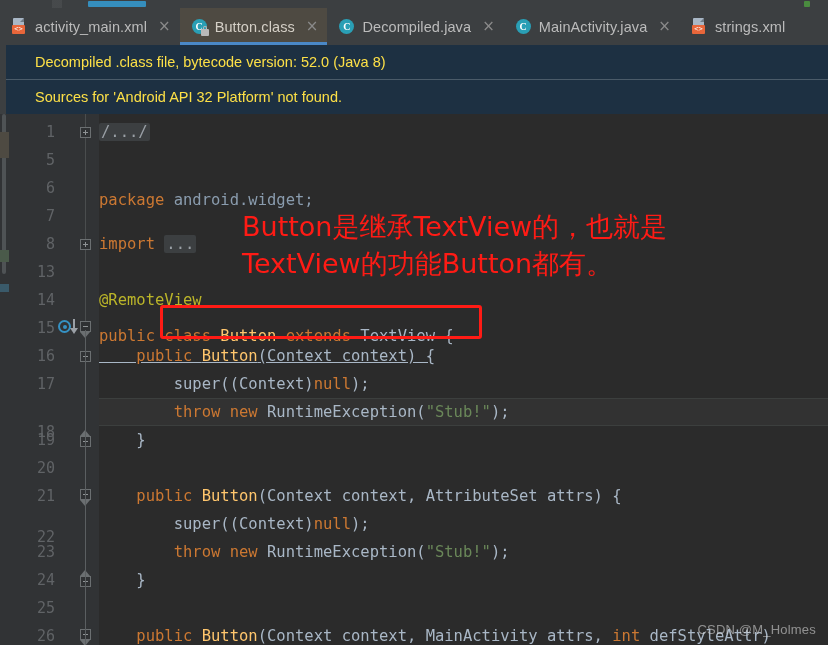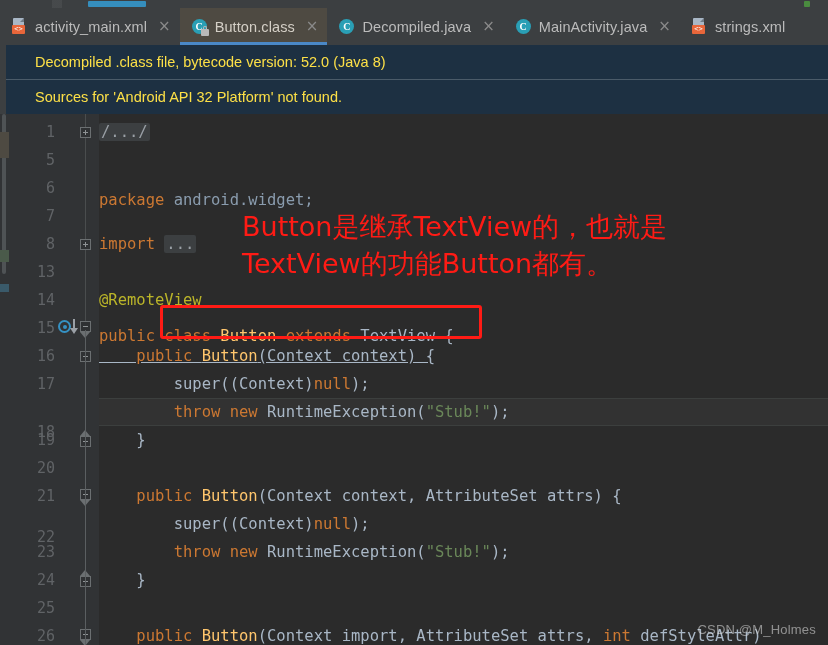--- a/index.html
+++ b/index.html
@@ -371,21 +371,21 @@
       <div class="code" style="top: 424px;"><span class="k">        throw </span><span class="k">new </span><span class="t">RuntimeException(</span><span class="s">"Stub!"</span><span class="t">);</span></div>
       <div class="lnum" style="top: 452px;">24</div>
       <div class="code" style="top: 452px;"><span class="t">    }</span></div>
       <div class="arrow-up" style="top: 456px;"></div>
       <div class="fold" style="top: 462px;">
         <span class="bar"></span>
       </div>
       <div class="lnum" style="top: 480px;">25</div>
       <div class="code" style="top: 480px;"></div>
       <div class="lnum" style="top: 508px;">26</div>
-      <div class="code" style="top: 508px;"><span class="k">    public </span><span class="fn">Button</span><span class="t">(Context import, AttributeSet attrs, </span><span class="k">int </span><span class="t">defStyleAttr)</span></div>
+      <div class="code" style="top: 508px;"><span class="k">    public </span><span class="fn">Button</span><span class="t">(Context context, MainActivity attrs, </span><span class="k">int </span><span class="t">defStyleAttr)</span></div>
       <div class="fold" style="top: 515px;">
         <span class="bar"></span>
       </div>
       <div class="arrow-dn" style="top: 526px;"></div>
       <div class="foldline" style="top: 216px; height: 364px;"></div>
     </div>
 
   <div class="note" style="left:242px;top:208px;">Button是继承TextView的，也就是</div>
   <div class="note" style="left:242px;top:245px;">TextView的功能Button都有。</div>
 

